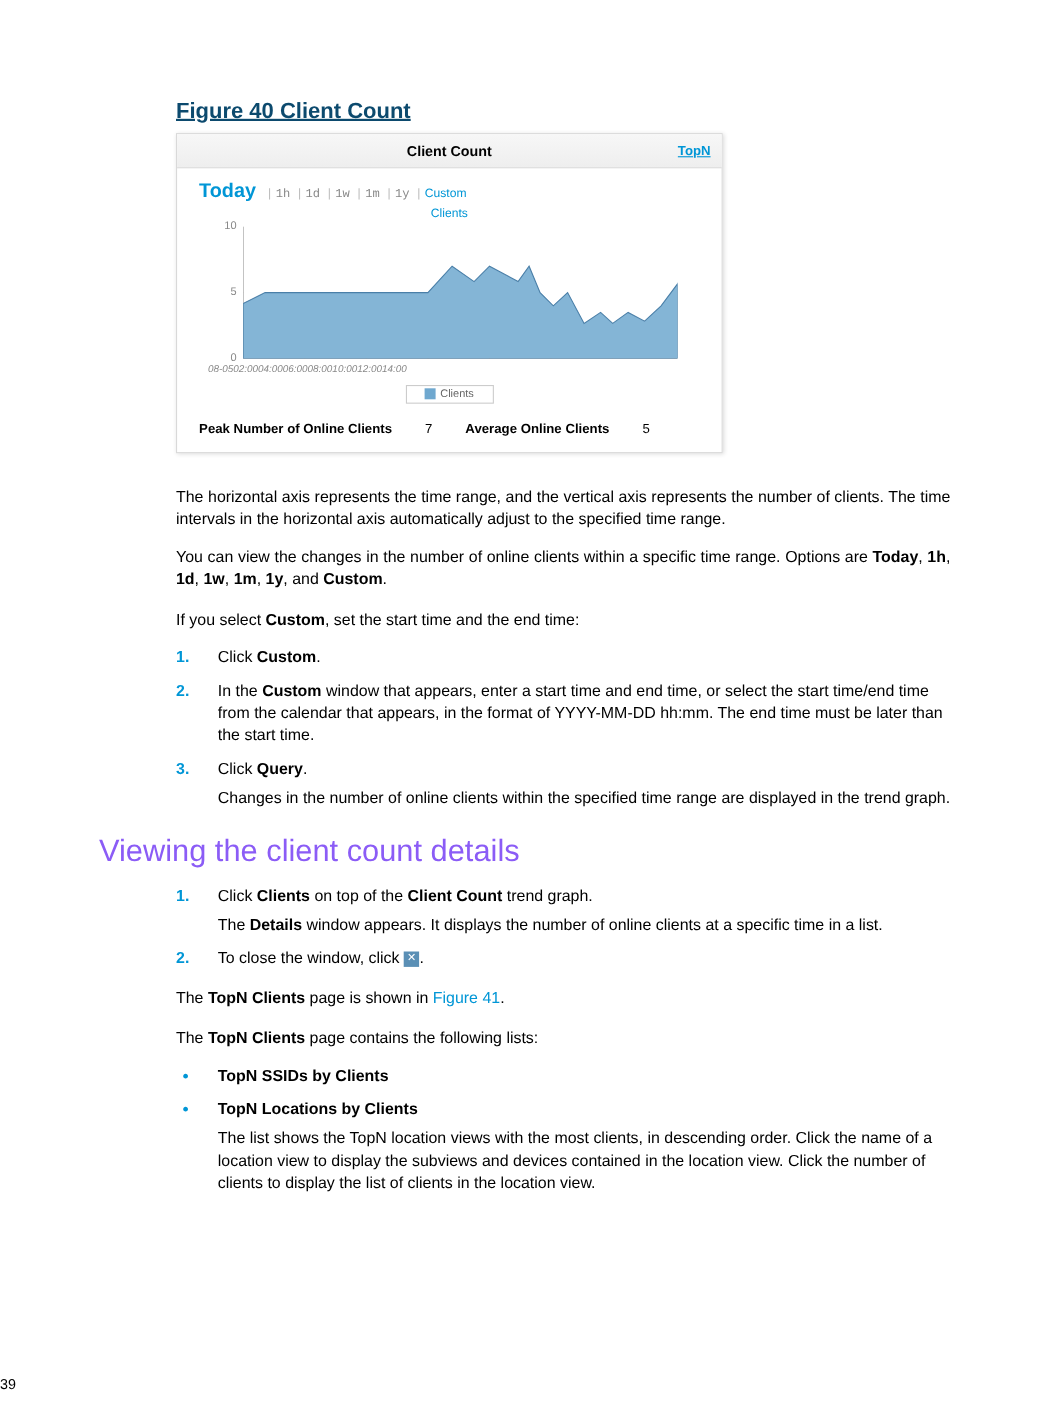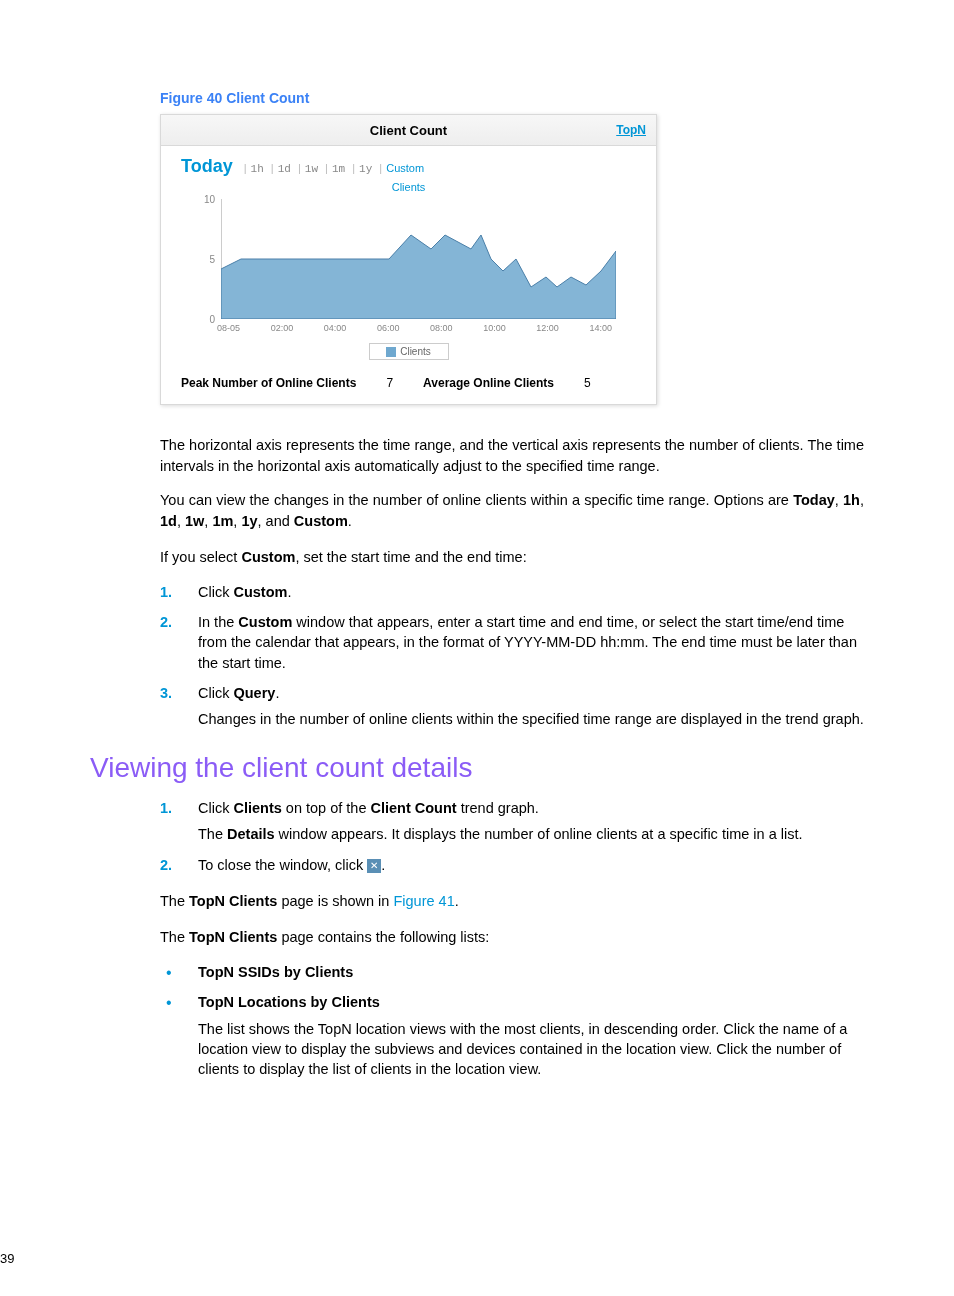--- a/index.html
+++ b/index.html
@@ -11,24 +11,25 @@
   }
   .page {
     width: 954px;
     min-height: 1296px;
     margin: 0 auto;
     position: relative;
     padding: 90px 90px 40px 90px;
     box-sizing: border-box;
   }
   .figure-caption {
-    color: #3b82f6;
-    font-weight: bold;
-    font-size: 14px;
+    color: #0c4a6e;
+    font-weight: bold;
+    font-size: 20px;
     margin: 0 0 8px 70px;
+    text-decoration: underline;
   }
   .chart-box {
     margin-left: 70px;
     width: 495px;
     border: 1px solid #d9d9d9;
     background: #fff;
     box-shadow: 1px 1px 4px rgba(0,0,0,0.15);
     padding-bottom: 14px;
     margin-bottom: 30px;
   }
@@ -86,27 +87,28 @@
     right: 100%;
     margin-right: 6px;
     transform: translateY(-50%);
   }
   .chart-svg {
     width: 395px;
     height: 120px;
     display: block;
   }
   .x-labels {
-    margin-left: 56px;
+    margin-left: 28px;
     width: 395px;
     display: flex;
-    justify-content: space-between;
+    justify-content: flex-start;
     font-size: 9px;
     color: #888;
     padding: 0 0 0 0;
+    font-style: italic;
   }
   .legend {
     margin: 10px auto 0 auto;
     border: 1px solid #ccc;
     width: 70px;
     text-align: center;
     font-size: 10px;
     color: #666;
     padding: 2px 4px;
   }

